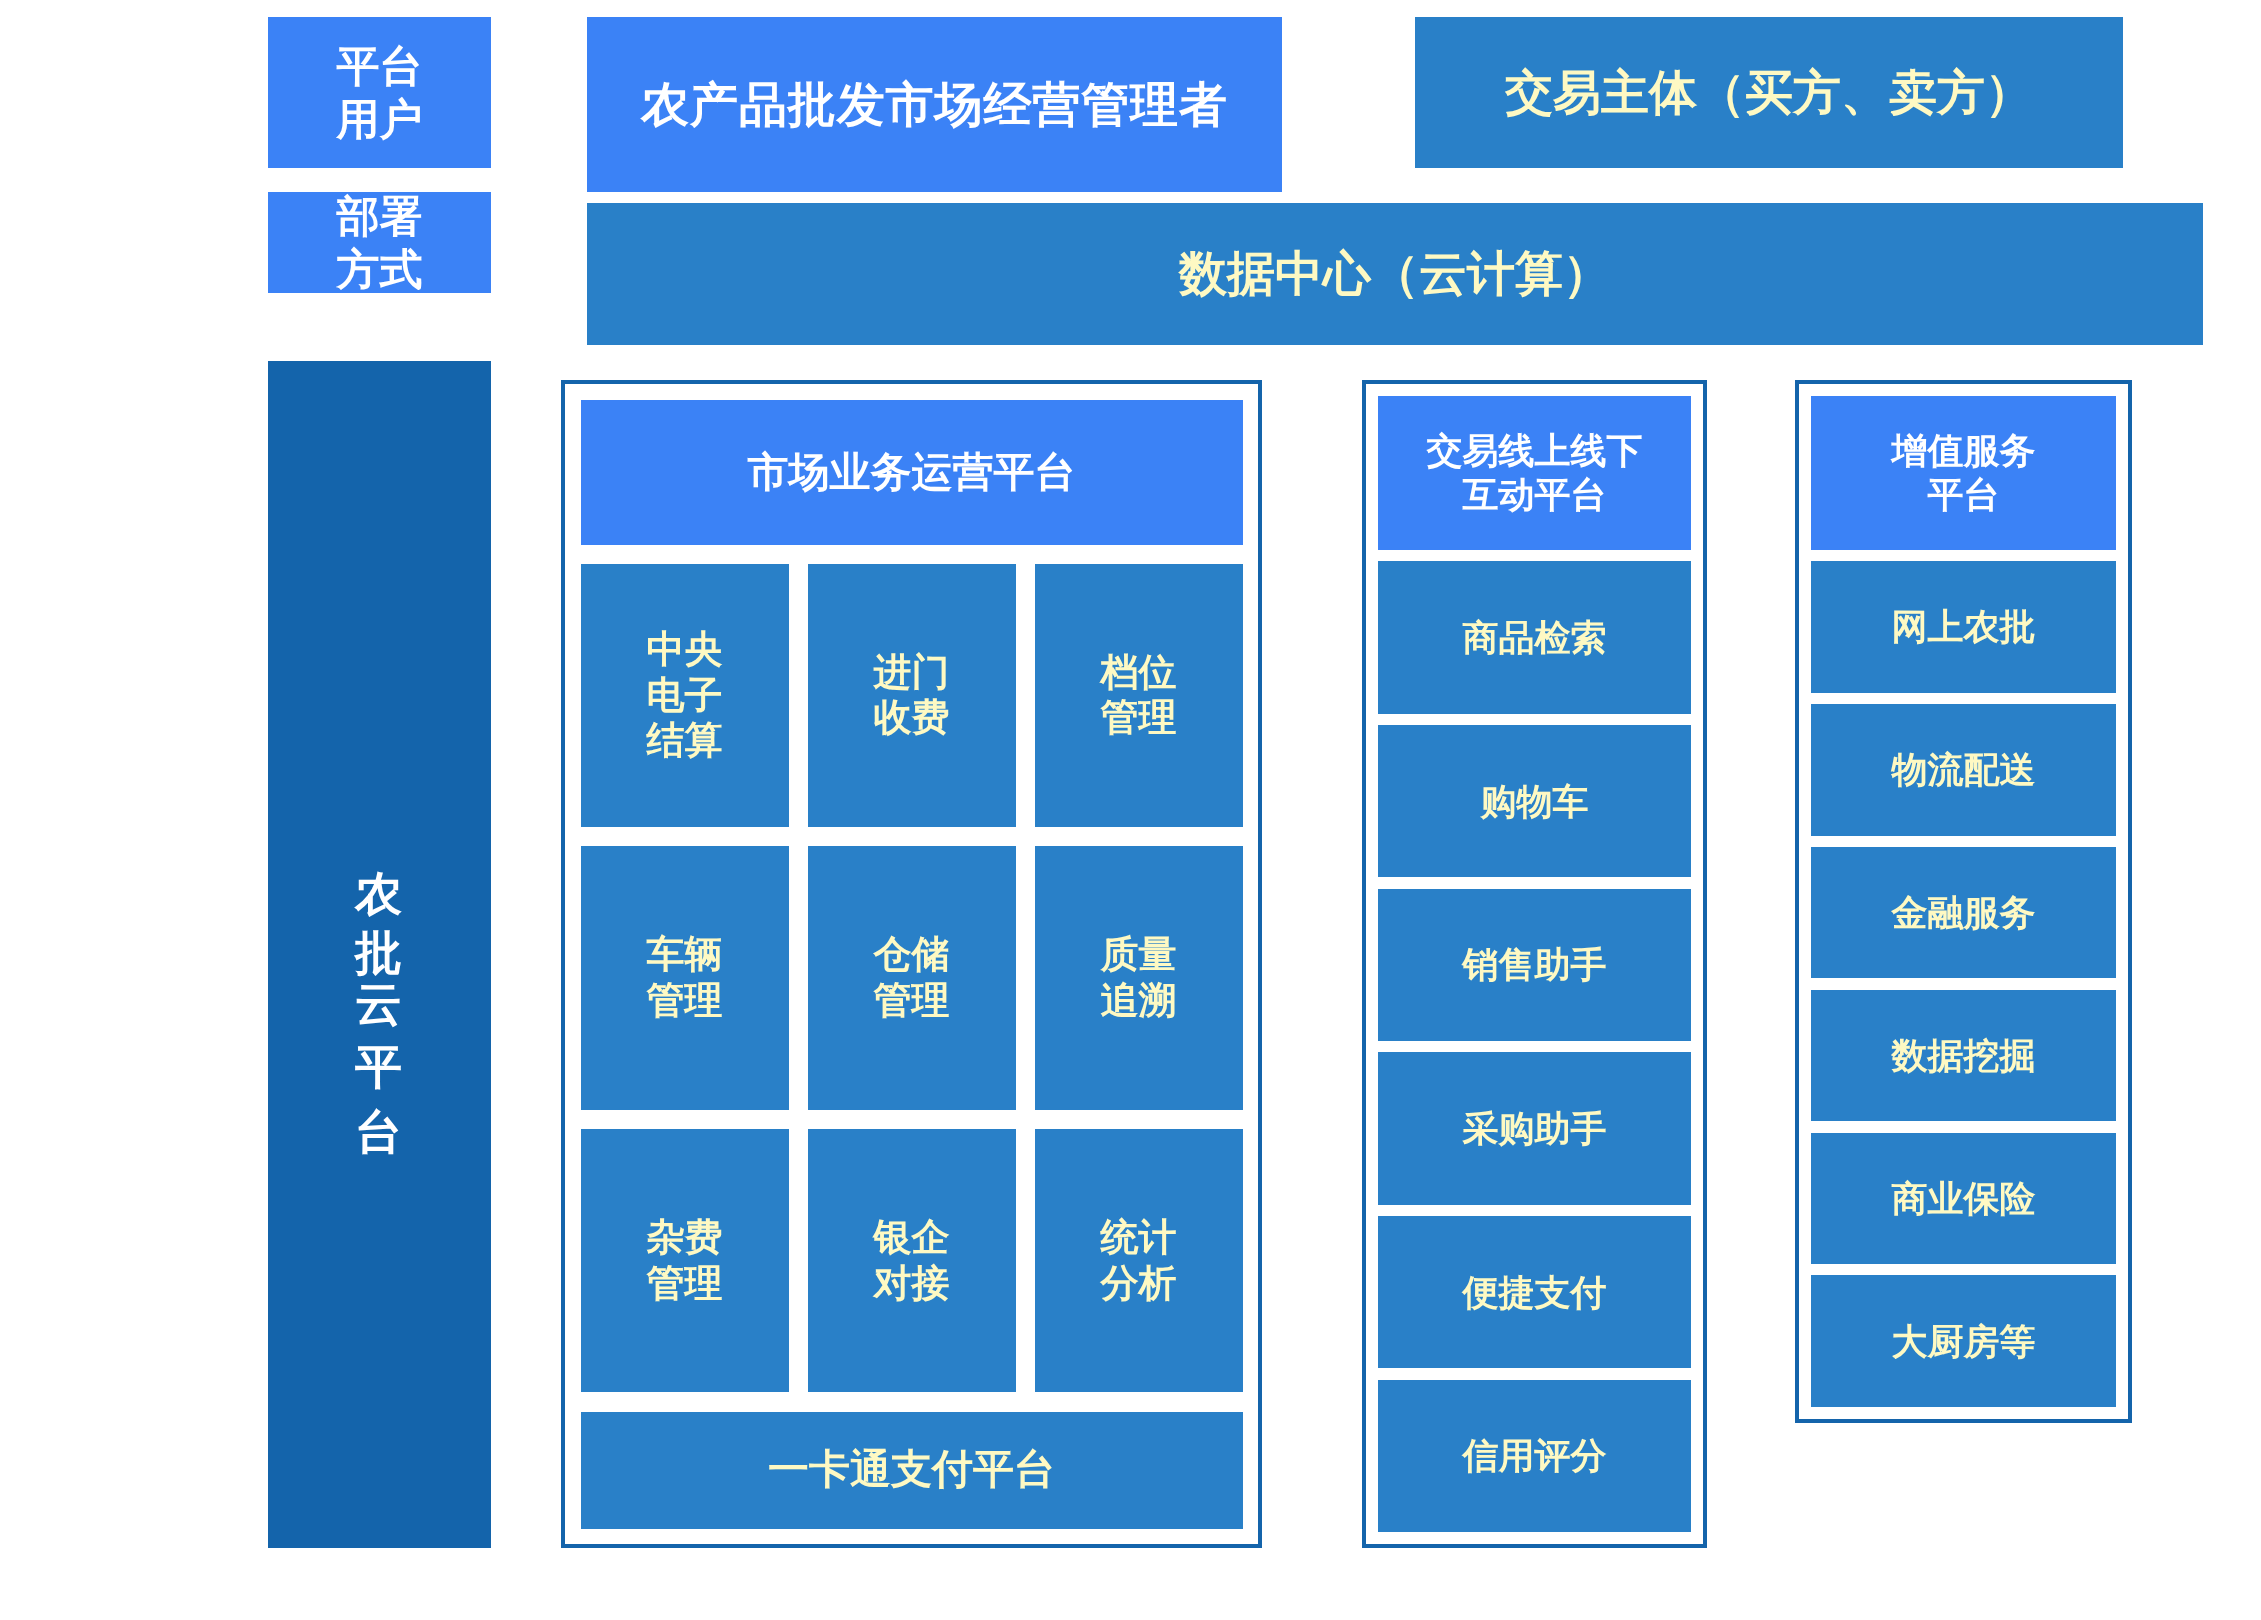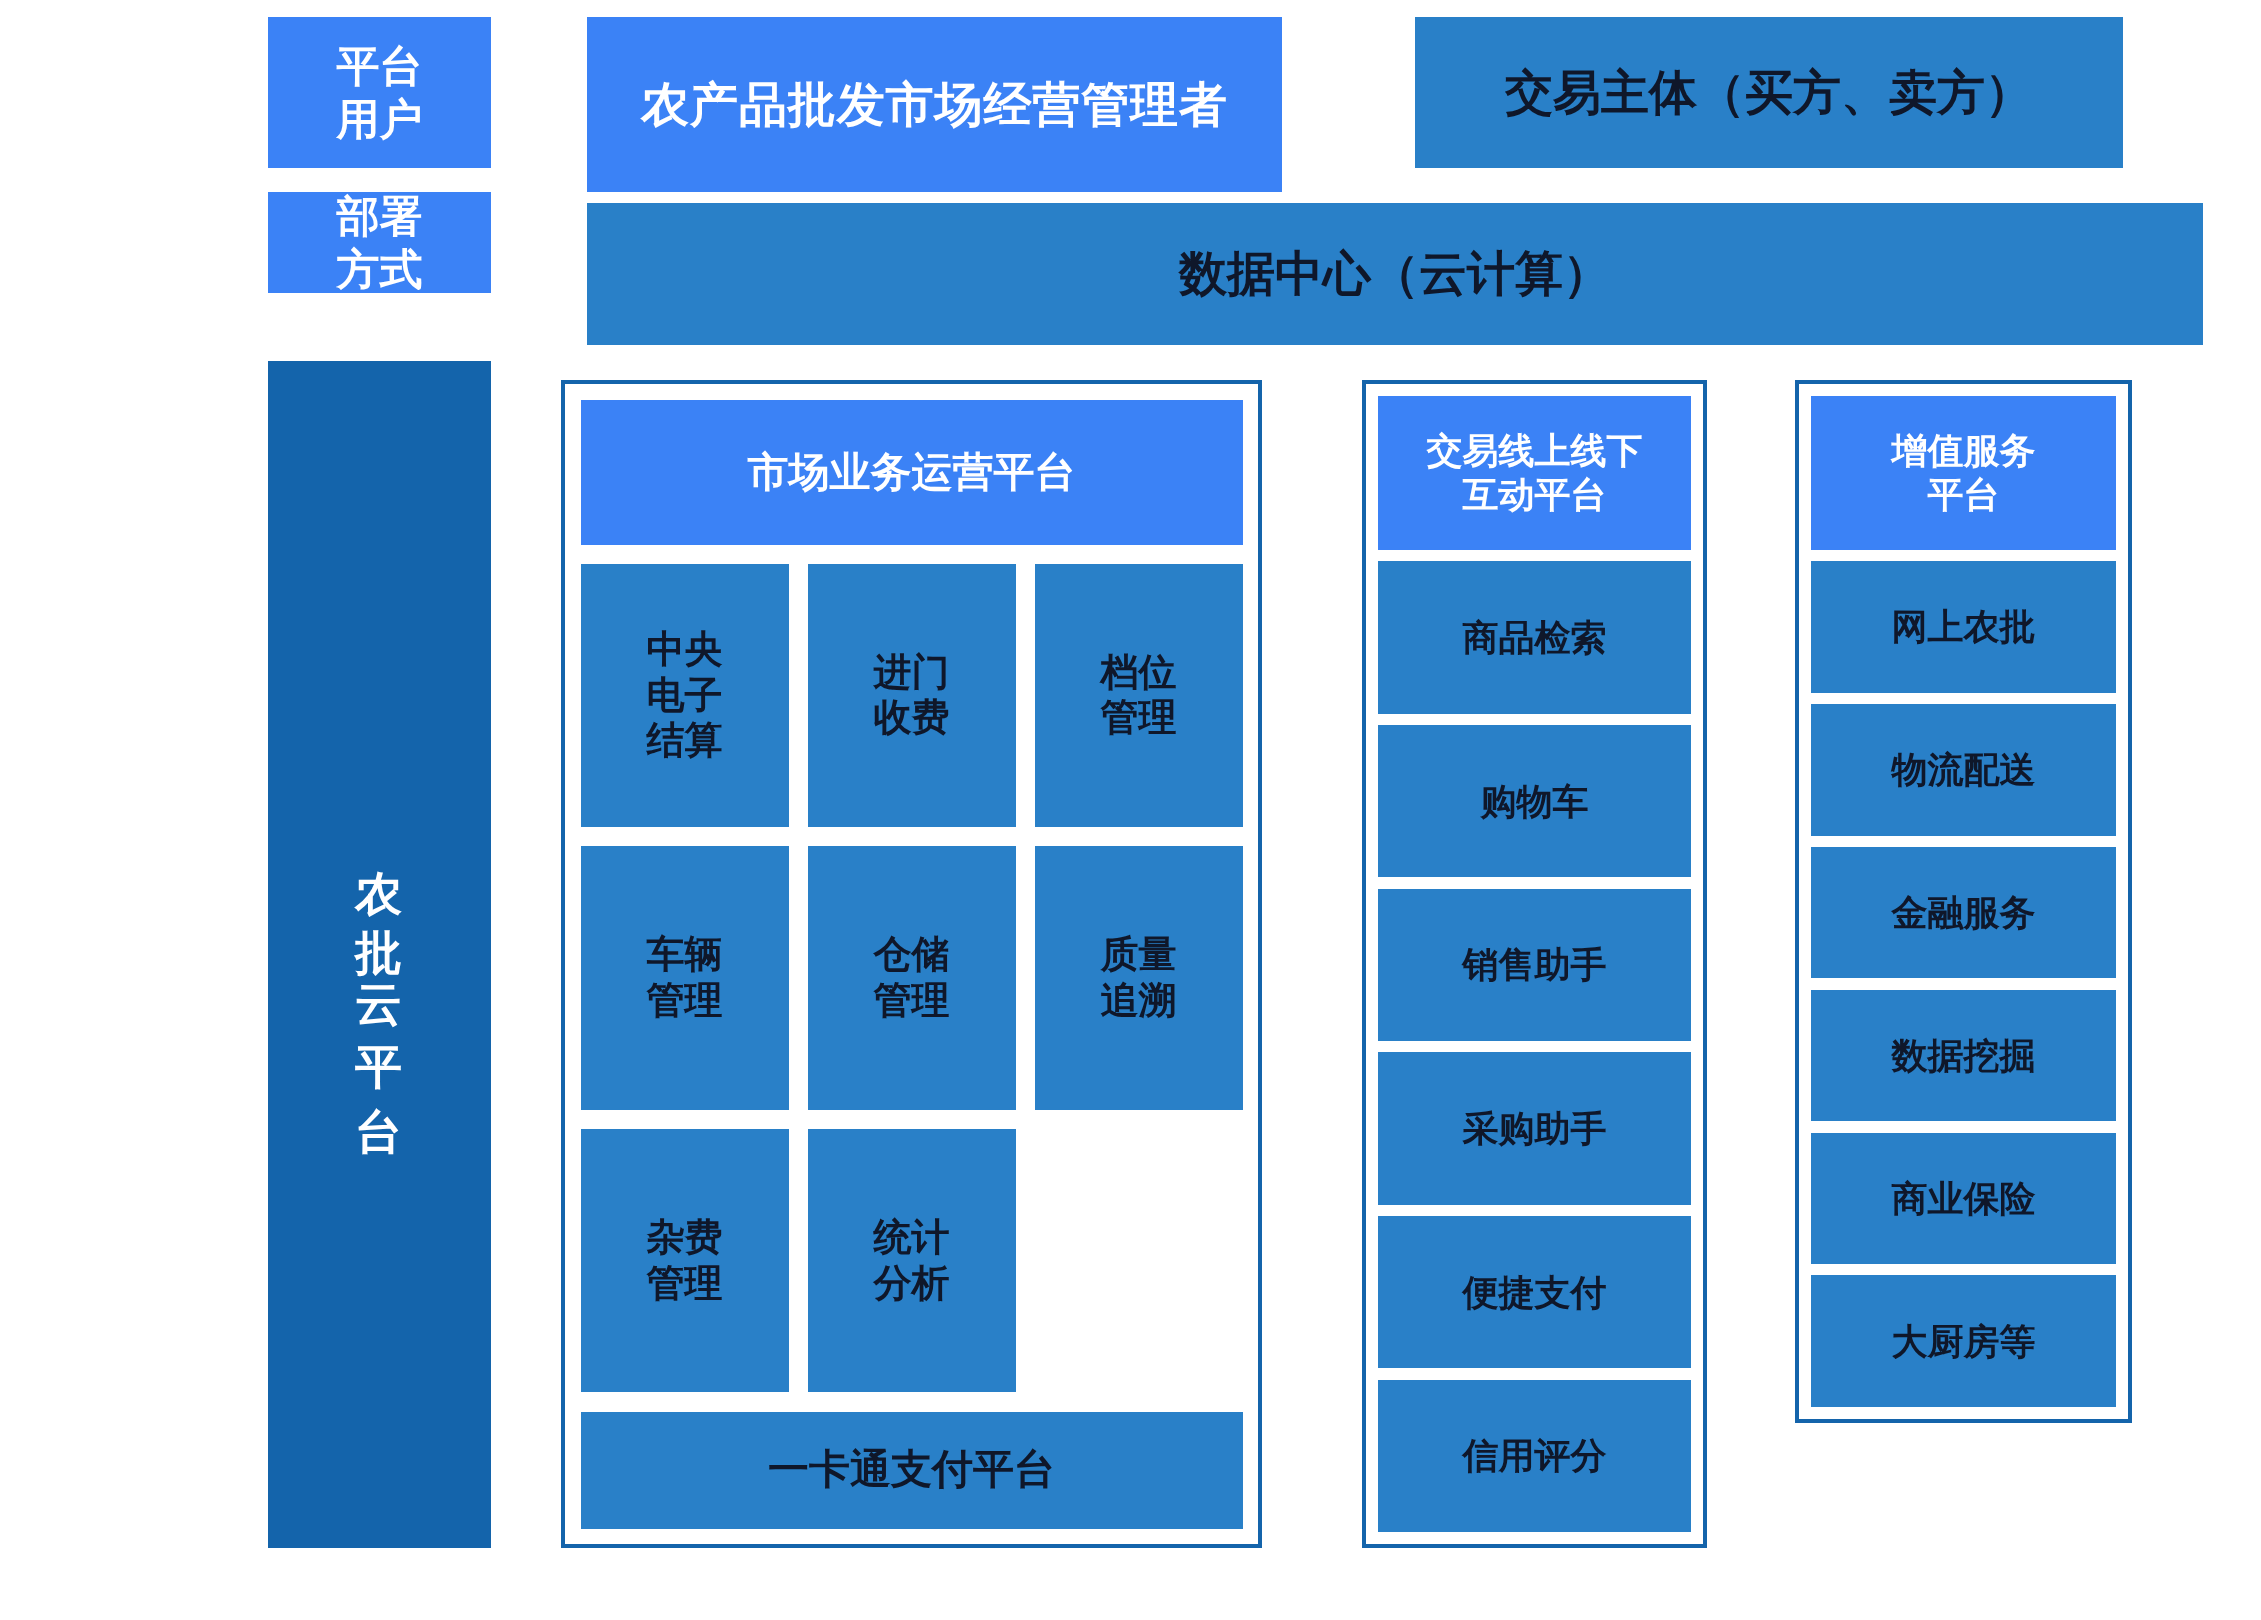--- a/index.html
+++ b/index.html
@@ -15,21 +15,21 @@
   .dark-box {
     background: #3b82f6;
     color: #ffffff;
     display: flex; align-items: center; justify-content: center;
     text-align: center;
     font-weight: bold;
     line-height: 1.22;
   }
   .mid-box {
     background: #2980c8;
-    color: #0f172a;
+    color: #fef9c3;
     display: flex; align-items: center; justify-content: center;
     text-align: center;
     font-weight: bold;
     line-height: 1.2;
   }
   .panel {
     position: absolute;
     border: 4.3px solid #1464ab;
     background: #ffffff;
     display: flex;
@@ -159,20 +159,21 @@
     <div class="dark-box col-header">市场业务运营平台</div>
 
     <div class="grid3">
       <div class="mid-box">中央<br>电子<br>结算</div>
       <div class="mid-box">进门<br>收费</div>
       <div class="mid-box">档位<br>管理</div>
       <div class="mid-box">车辆<br>管理</div>
       <div class="mid-box">仓储<br>管理</div>
       <div class="mid-box">质量<br>追溯</div>
       <div class="mid-box">杂费<br>管理</div>
+      <div class="mid-box">银企<br>对接</div>
       <div class="mid-box">统计<br>分析</div>
     </div>
 
     <div class="mid-box footer-box">一卡通支付平台</div>
   </div>
 
   <div class="panel" id="panel-trade">
 
     <div class="dark-box stack-header">交易线上线下<br>互动平台</div>
 

